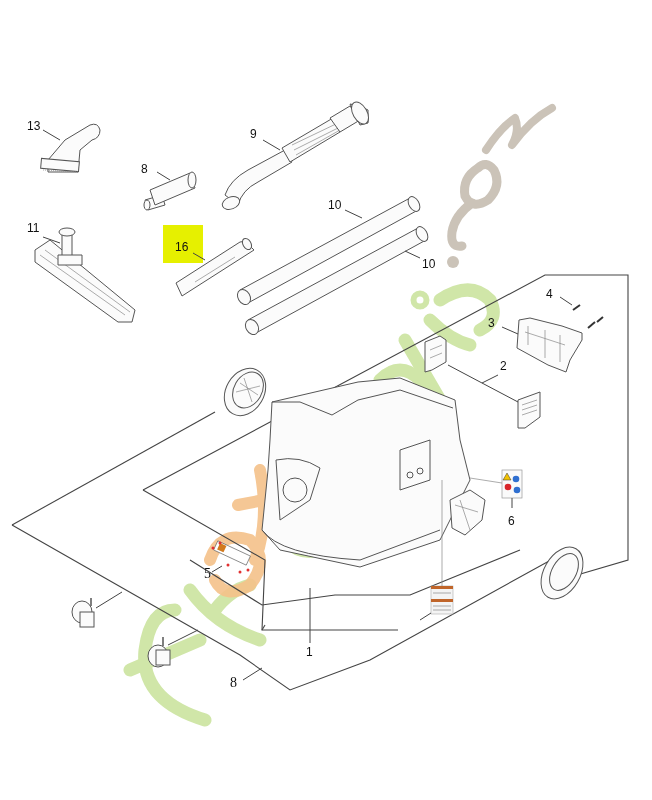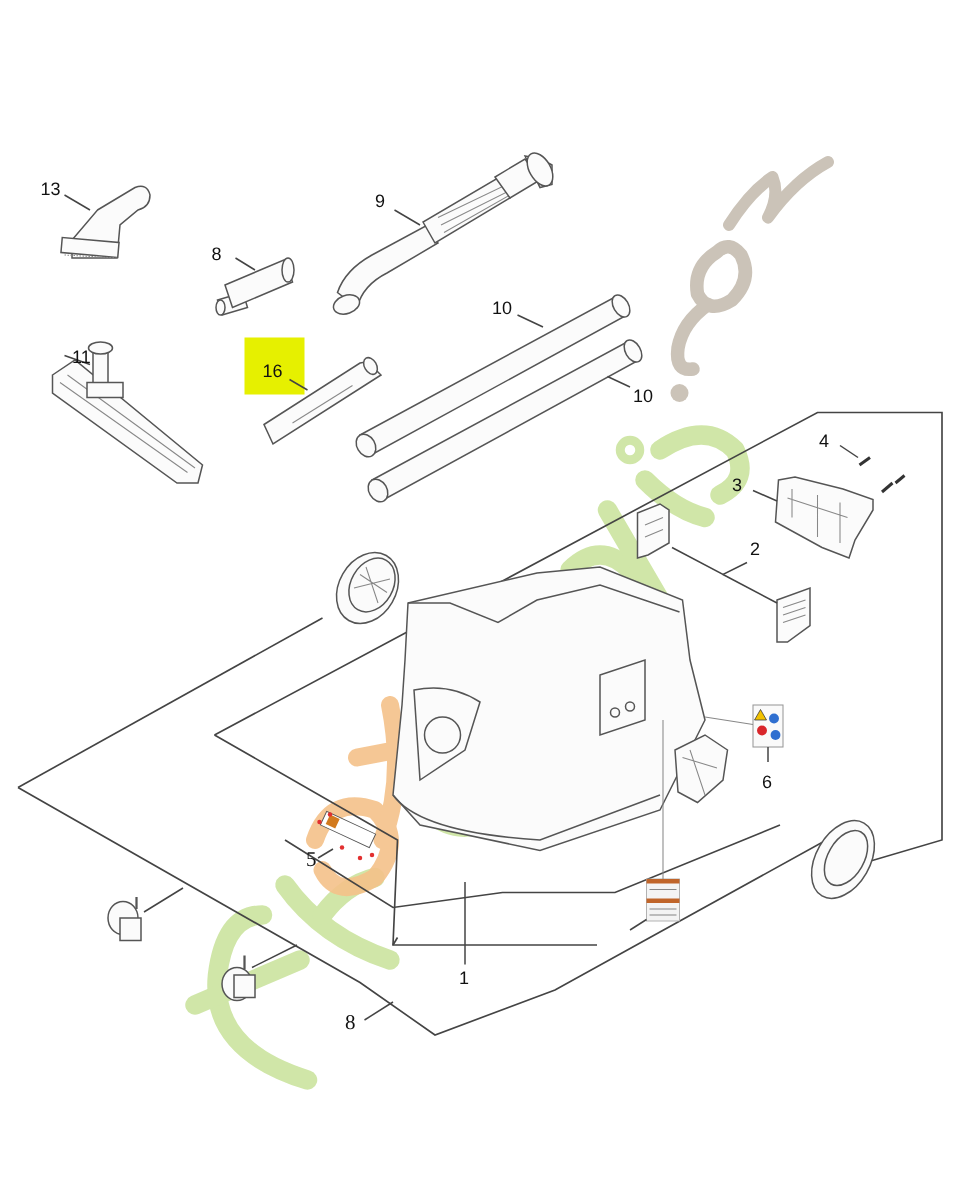--- a/index.html
+++ b/index.html
@@ -222,21 +222,21 @@
 
       <line class="leader" x1="243" y1="680" x2="262" y2="668"></line>
     </g>
   </svg>
 
   <span class="callout" style="left:27px;top:120px;">13</span>
   <span class="callout" style="left:141px;top:163px;">8</span>
   <span class="callout" style="left:250px;top:128px;">9</span>
   <span class="callout" style="left:328px;top:199px;">10</span>
   <span class="callout" style="left:422px;top:258px;">10</span>
-  <span class="callout" style="left:27px;top:232px;margin-left:21px;">11</span>
+  <span class="callout" style="left:27px;top:222px;">11</span>
   <span class="callout" style="left:175px;top:241px;">16</span>
   <span class="callout" style="left:546px;top:288px;">4</span>
   <span class="callout" style="left:488px;top:317px;">3</span>
   <span class="callout" style="left:500px;top:360px;">2</span>
   <span class="callout" style="left:508px;top:515px;">6</span>
   <span class="callout serif" style="left:204px;top:568px;">5</span>
   <span class="callout" style="left:306px;top:646px;">1</span>
   <span class="callout serif" style="left:230px;top:677px;">8</span>
 </div>
 

